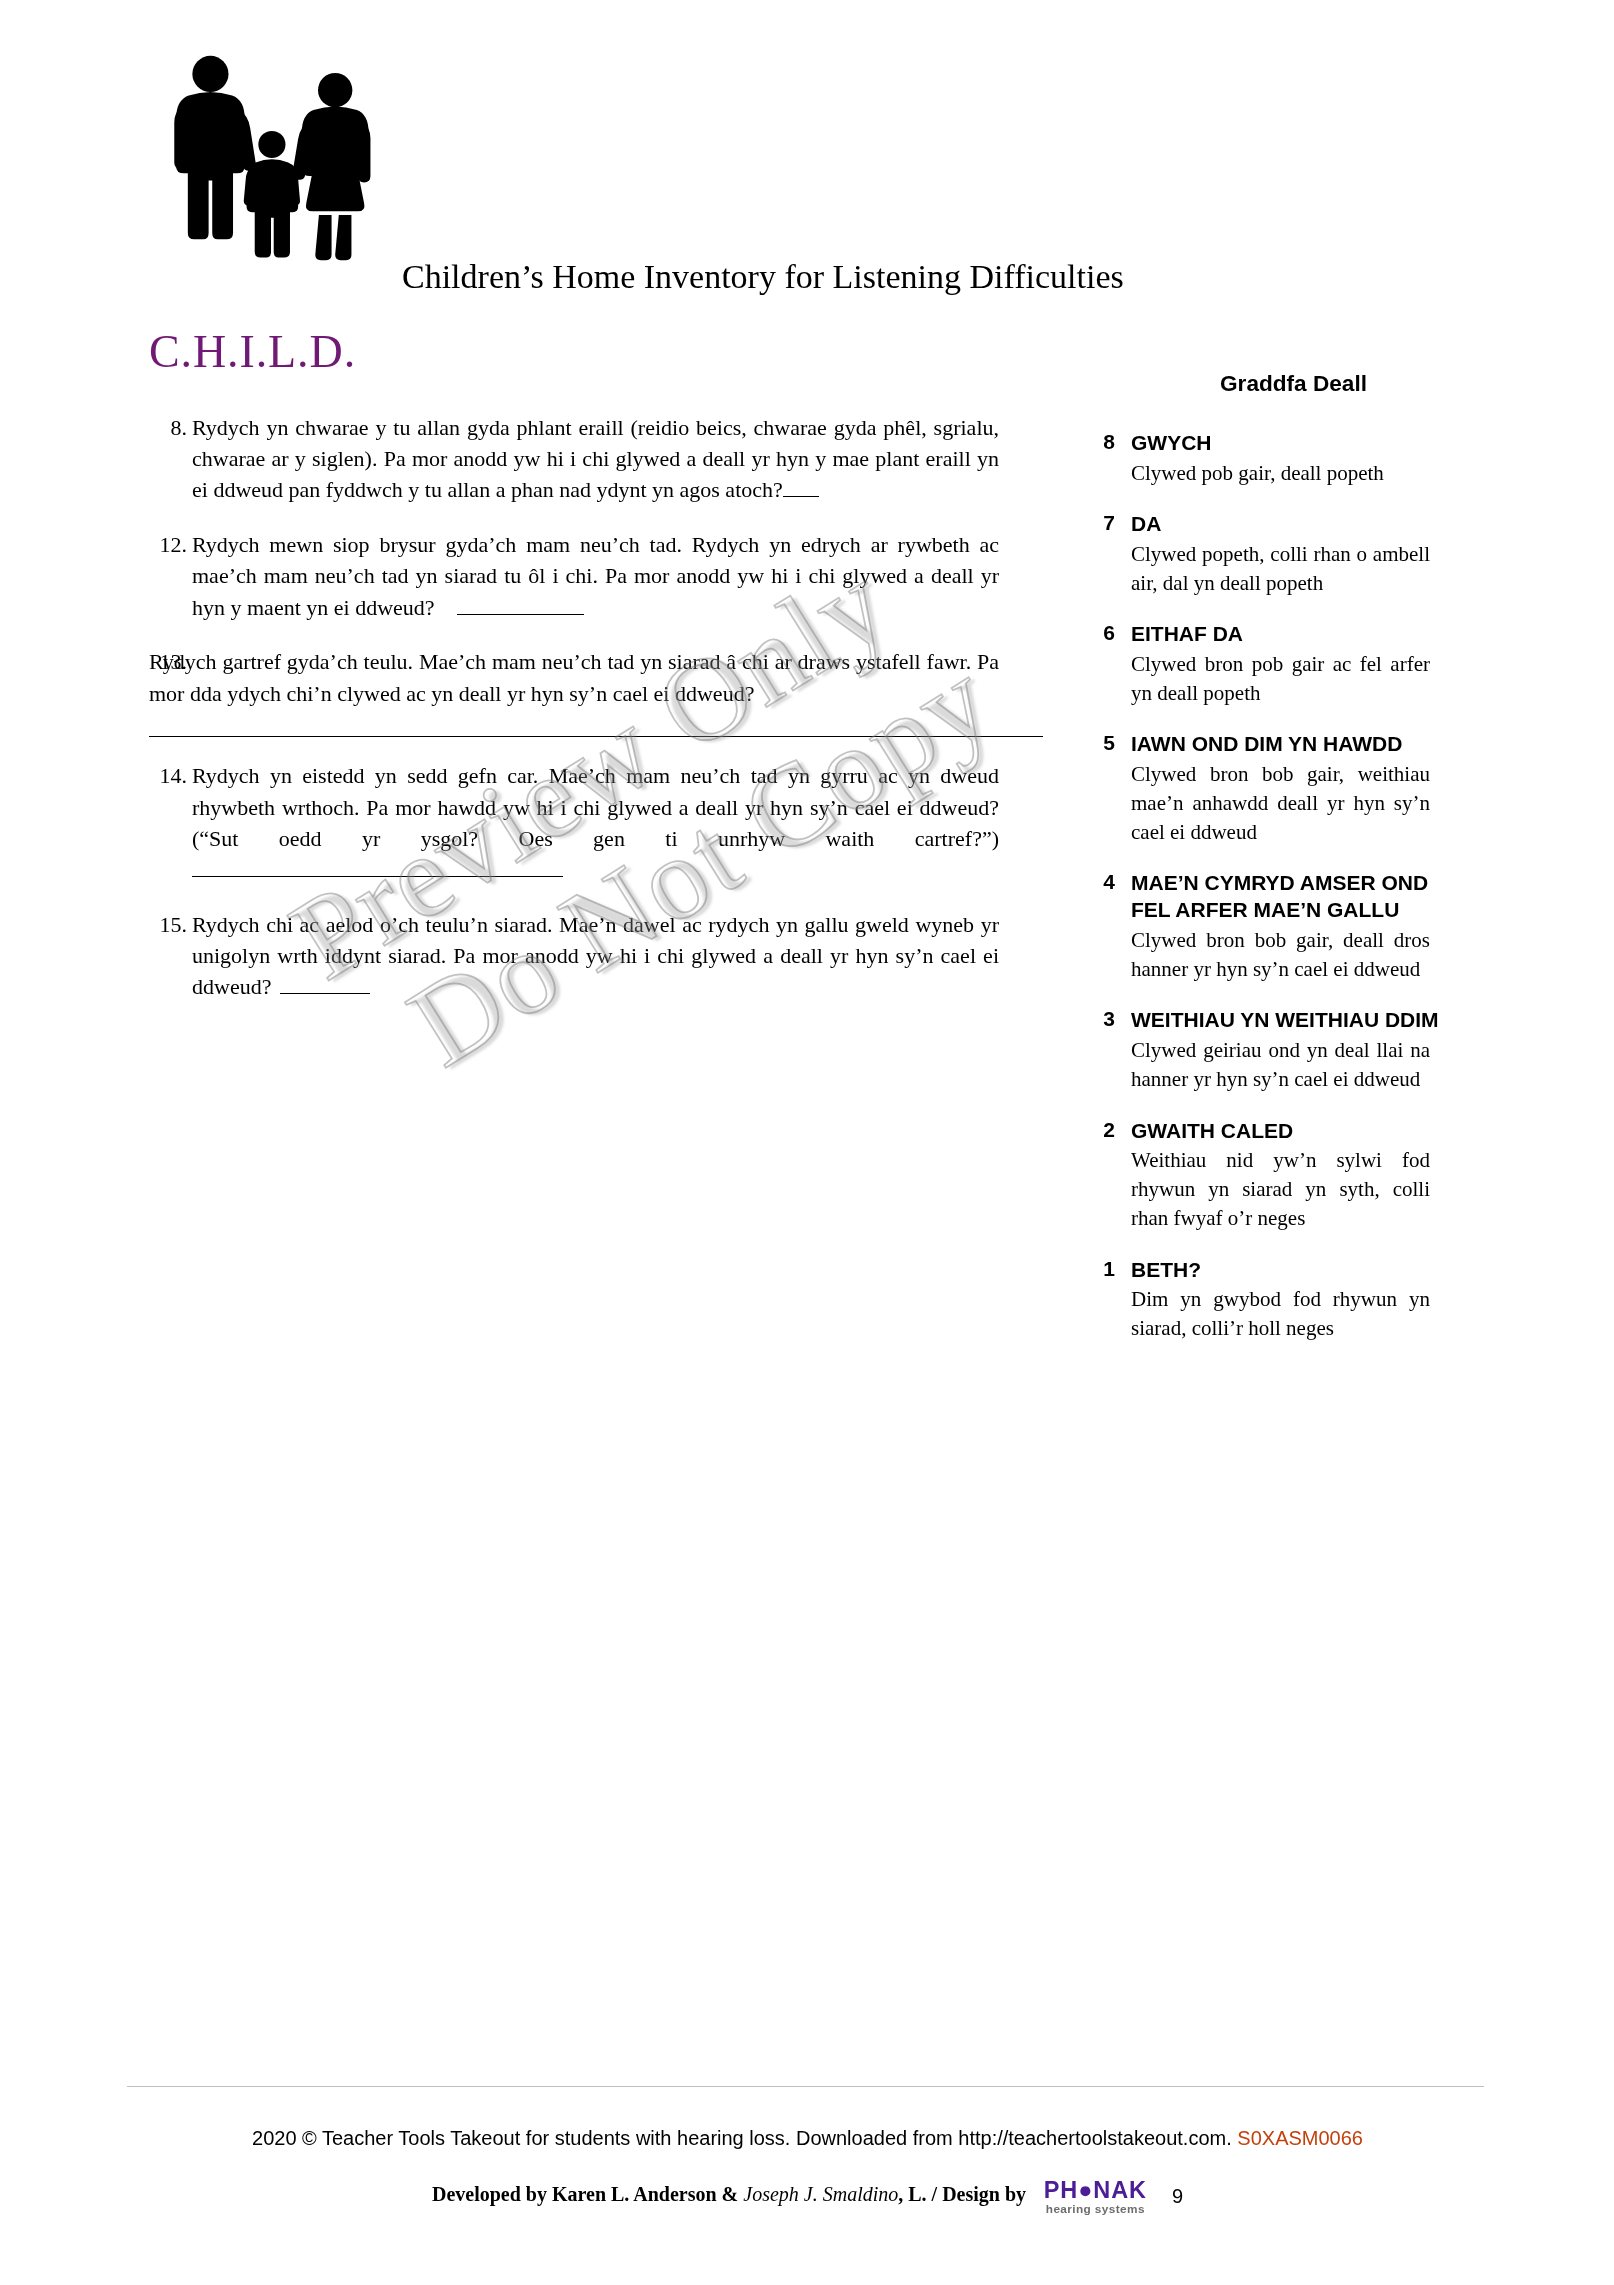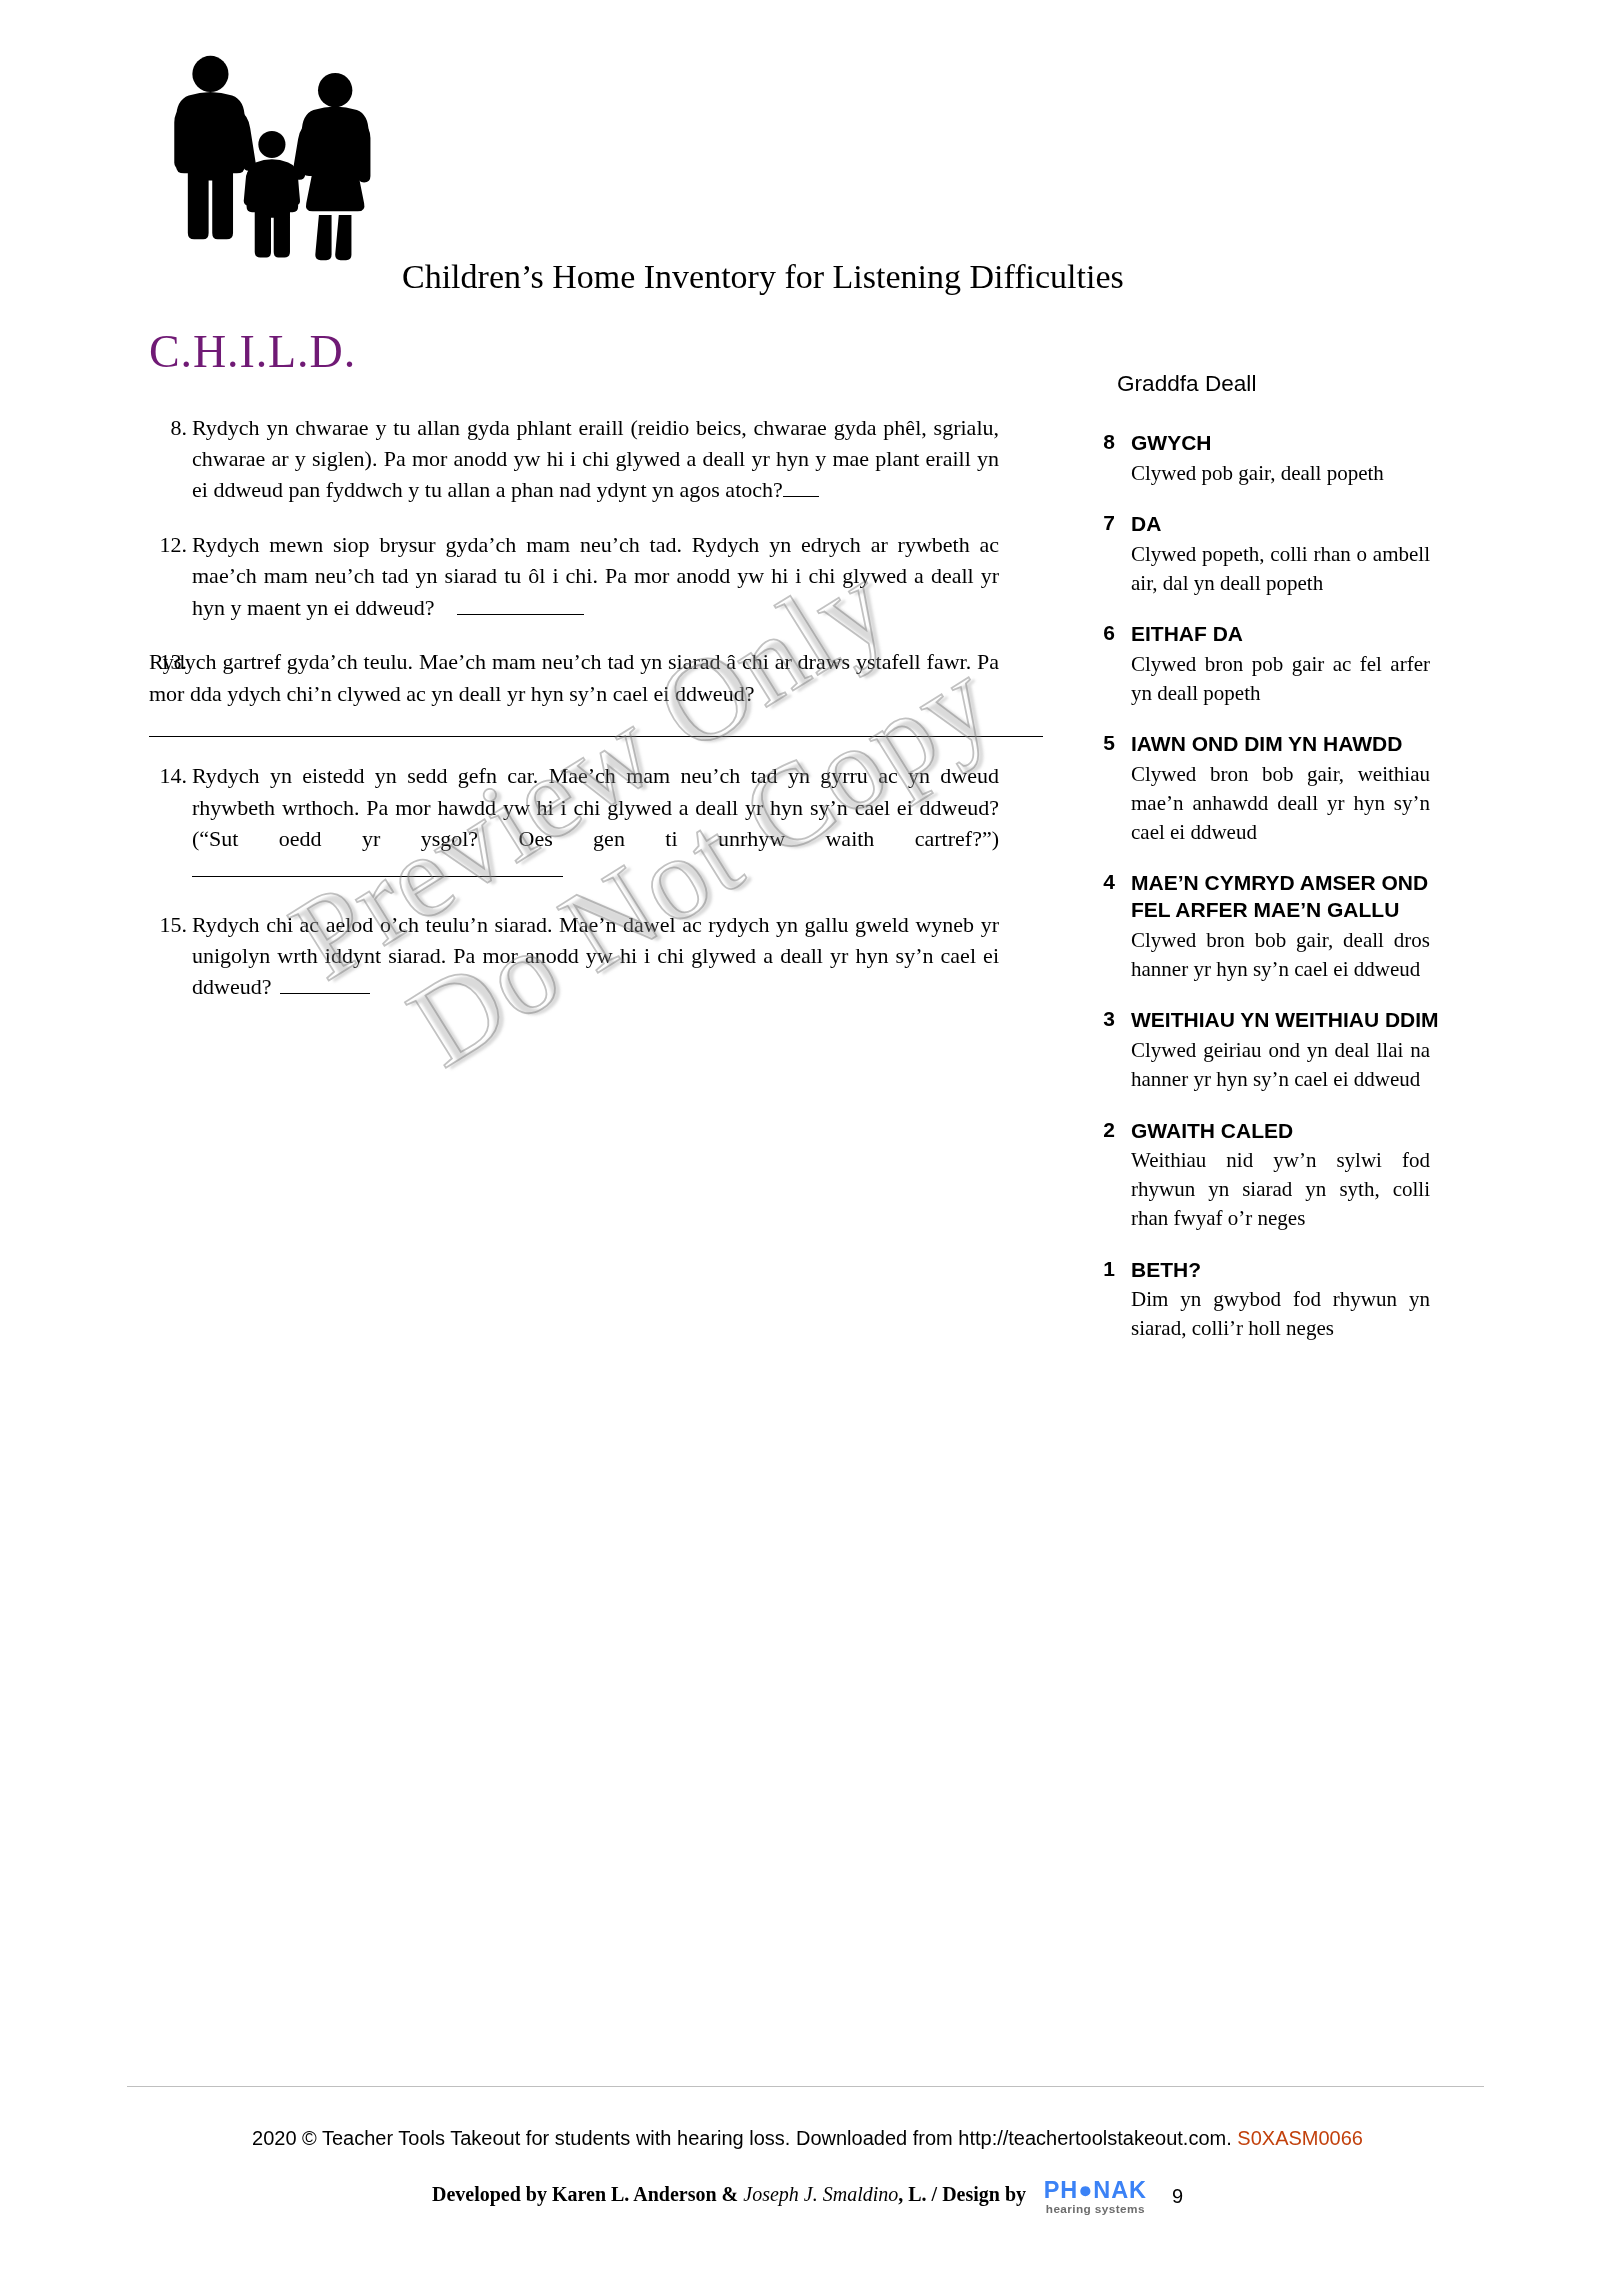--- a/index.html
+++ b/index.html
@@ -98,23 +98,23 @@
 
   
   .scale {
     position: absolute;
     left: 1081px;
     top: 371px;
     width: 389px;
   }
   .scale-title {
     font-family: "Liberation Sans", sans-serif;
-    font-weight: normal;
+    font-weight: bold;
     font-size: 22.6px;
-    text-align: left;
+    text-align: center;
     margin: 0 0 33px 0;
     padding-left: 36px;
   }
   .scale-item {
     position: relative;
     margin-bottom: 23.5px;
     padding-left: 50px;
   }
   .scale-item .sn {
     position: absolute;
@@ -209,21 +209,21 @@
     display: inline-block;
     vertical-align: middle;
     margin-left: 12.7px;
     text-align: center;
   }
   .phonak .pn {
     font-family: "Liberation Sans", sans-serif;
     font-weight: bold;
     font-size: 23.5px;
     letter-spacing: 0.9px;
-    color: #3b82f6;
+    color: #4c1d95;
   }
   .phonak .ps {
     font-family: "Liberation Sans", sans-serif;
     font-size: 11.8px;
     color: #6d6d6d;
     letter-spacing: 0.4px;
     margin-top: -1.8px;
   }
   .page-num {
     display: inline-block;

